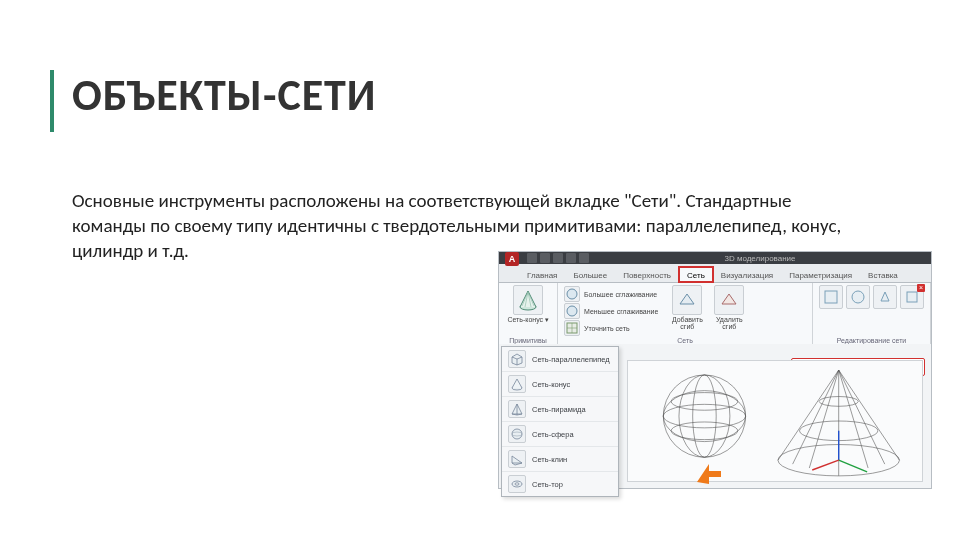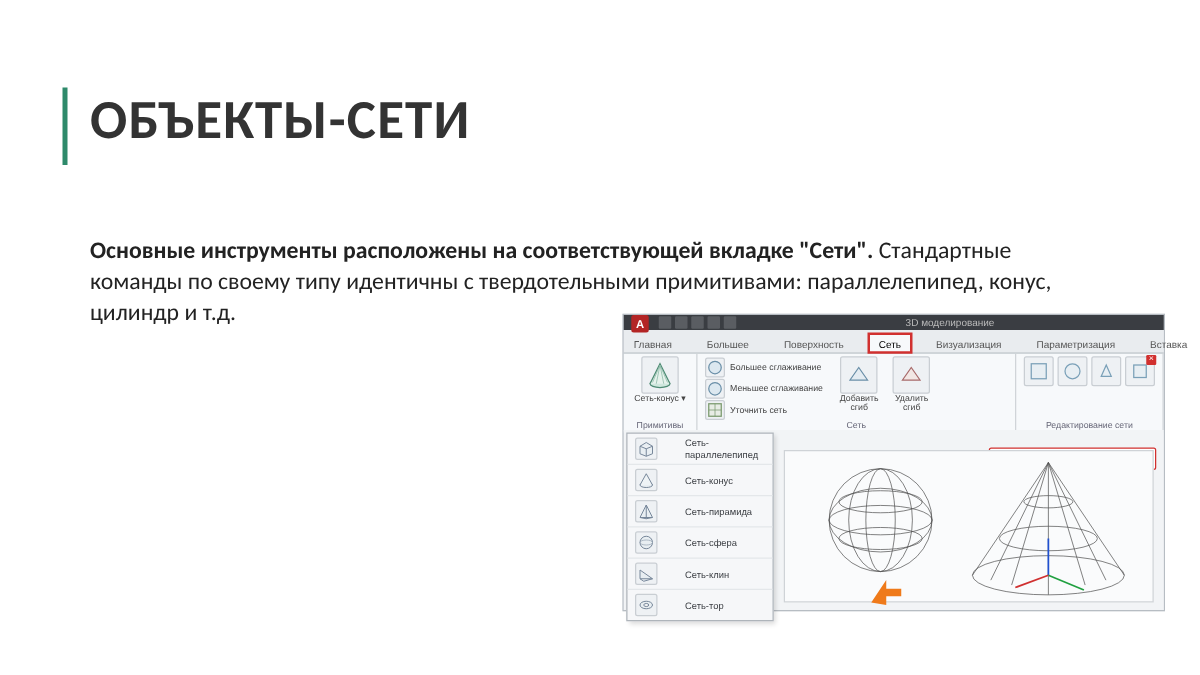--- a/index.html
+++ b/index.html
@@ -1,45 +1,45 @@
 <!DOCTYPE html>
 <html><head>
 <meta charset="utf-8">
 <style>
 html,body{margin:0;padding:0;width:960px;height:540px;background:#fff;font-family:"Calibri","Arial",sans-serif;color:#000;overflow:hidden}
 .slide{position:relative;width:960px;height:540px;box-sizing:border-box;padding:60px 50px 30px 60px}
 .accent-bar{position:absolute;left:50px;top:70px;width:4px;height:62px;background:#2e8a6b}
 .title{position:absolute;left:72px;top:68px;font-size:44px;letter-spacing:1px;font-weight:700;color:#333}
 .body{position:absolute;left:72px;top:188px;width:790px;font-size:19px;line-height:1.32;color:#222}
-.body .bold{font-weight:700}
+.body .bold{font-weight:400}
 .shot{position:absolute;right:28px;top:251px;width:432px;height:236px;background:#dfe3e7;border:1px solid #b7bdc3;font-family:Tahoma,Arial,sans-serif;font-size:8px;color:#444}
 .titlebar{height:12px;background:#3a3d42;display:flex;align-items:center;gap:4px;padding:0 4px}
 .app-badge{width:14px;height:14px;margin-top:2px;margin-left:2px;background:#b32525;border-radius:2px;display:flex;align-items:center;justify-content:center;color:#fff;font-weight:700;font-size:9px}
 .qat{display:flex;gap:3px;margin-left:4px}
 .qat span{width:10px;height:10px;background:#5a5d62;border-radius:1px;display:inline-block}
 .titlecap{color:#bbb;font-size:8px;margin-left:auto;margin-right:auto}
-.tabs{height:18px;background:#e9ecef;border-bottom:1px solid #b7bdc3;display:flex;align-items:flex-end;gap:12px}
+.tabs{height:18px;background:#e9ecef;border-bottom:1px solid #b7bdc3;display:flex;align-items:flex-end;padding-left:20px;gap:0}
 .tab{padding:3px 7px 2px;font-size:8px;color:#555;border:1px solid transparent;border-bottom:none}
 .tab.active{background:#f7f9fb;border-color:#b7bdc3;color:#000;position:relative;z-index:2}
 .tab.hl{outline:2px solid #d1302f;outline-offset:-1px}
 .ribbon{height:62px;background:#f7f9fb;border-bottom:1px solid #b7bdc3;display:flex}
 .rgroup{border-right:1px solid #d0d4d8;padding:2px 6px 0;display:flex;flex-direction:column;justify-content:space-between}
 .rgroup .glabel{text-align:center;font-size:7px;color:#667;padding-bottom:1px}
 .bigbtn{display:flex;flex-direction:column;align-items:center;gap:1px;width:46px}
 .bigbtn .ic{width:28px;height:28px;border-radius:2px;background:#eef1f4;border:1px solid #c9ced3;display:flex;align-items:center;justify-content:center}
 .bigbtn .lb{font-size:7px;color:#444;text-align:center;line-height:1}
 .smrow{display:flex;align-items:center;gap:4px;margin:1px 0}
 .smrow .ic{width:14px;height:14px;background:#eef1f4;border:1px solid #c9ced3;border-radius:2px;display:flex;align-items:center;justify-content:center}
 .smrow .lb{font-size:7px;color:#444}
 .iconrow{display:flex;gap:3px}
 .iconrow .sq{width:22px;height:22px;background:#eef1f4;border:1px solid #c9ced3;border-radius:2px;display:flex;align-items:center;justify-content:center;position:relative}
 .sq .redx{position:absolute;top:-2px;right:-2px;width:8px;height:8px;background:#d1302f;color:#fff;font-size:7px;line-height:8px;text-align:center;border-radius:1px}
 .canvas{position:absolute;left:0;right:0;top:92px;bottom:0;background:#f2f4f6}
 .dropdown{position:absolute;left:2px;top:94px;width:116px;background:#f6f7f9;border:1px solid #aeb4ba;box-shadow:2px 2px 4px rgba(0,0,0,.15)}
-.dd-item{display:flex;align-items:center;gap:22px;padding:3px 6px;border-bottom:1px solid #e4e7ea}
+.dd-item{display:flex;align-items:center;gap:6px;padding:3px 6px;border-bottom:1px solid #e4e7ea}
 .dd-item:last-child{border-bottom:none}
 .dd-item .ic{width:16px;height:16px;background:#eef1f4;border:1px solid #c9ced3;border-radius:2px;display:flex;align-items:center;justify-content:center;flex:0 0 16px}
 .dd-item .lb{font-size:7.5px;color:#3a3d42}
 .callout{position:absolute;right:6px;top:106px;background:#fff;border:1.5px solid #d1302f;color:#d1302f;font-size:9px;font-weight:700;padding:3px 8px;border-radius:2px}
 .viewport{position:absolute;left:128px;top:108px;right:8px;bottom:6px;background:#fafbfc;border:1px solid #cfd3d7}
 .orange-arrow{position:absolute;left:196px;bottom:4px;width:28px;height:22px}
 svg{display:block}
 </style>
 </head>
 <body>

